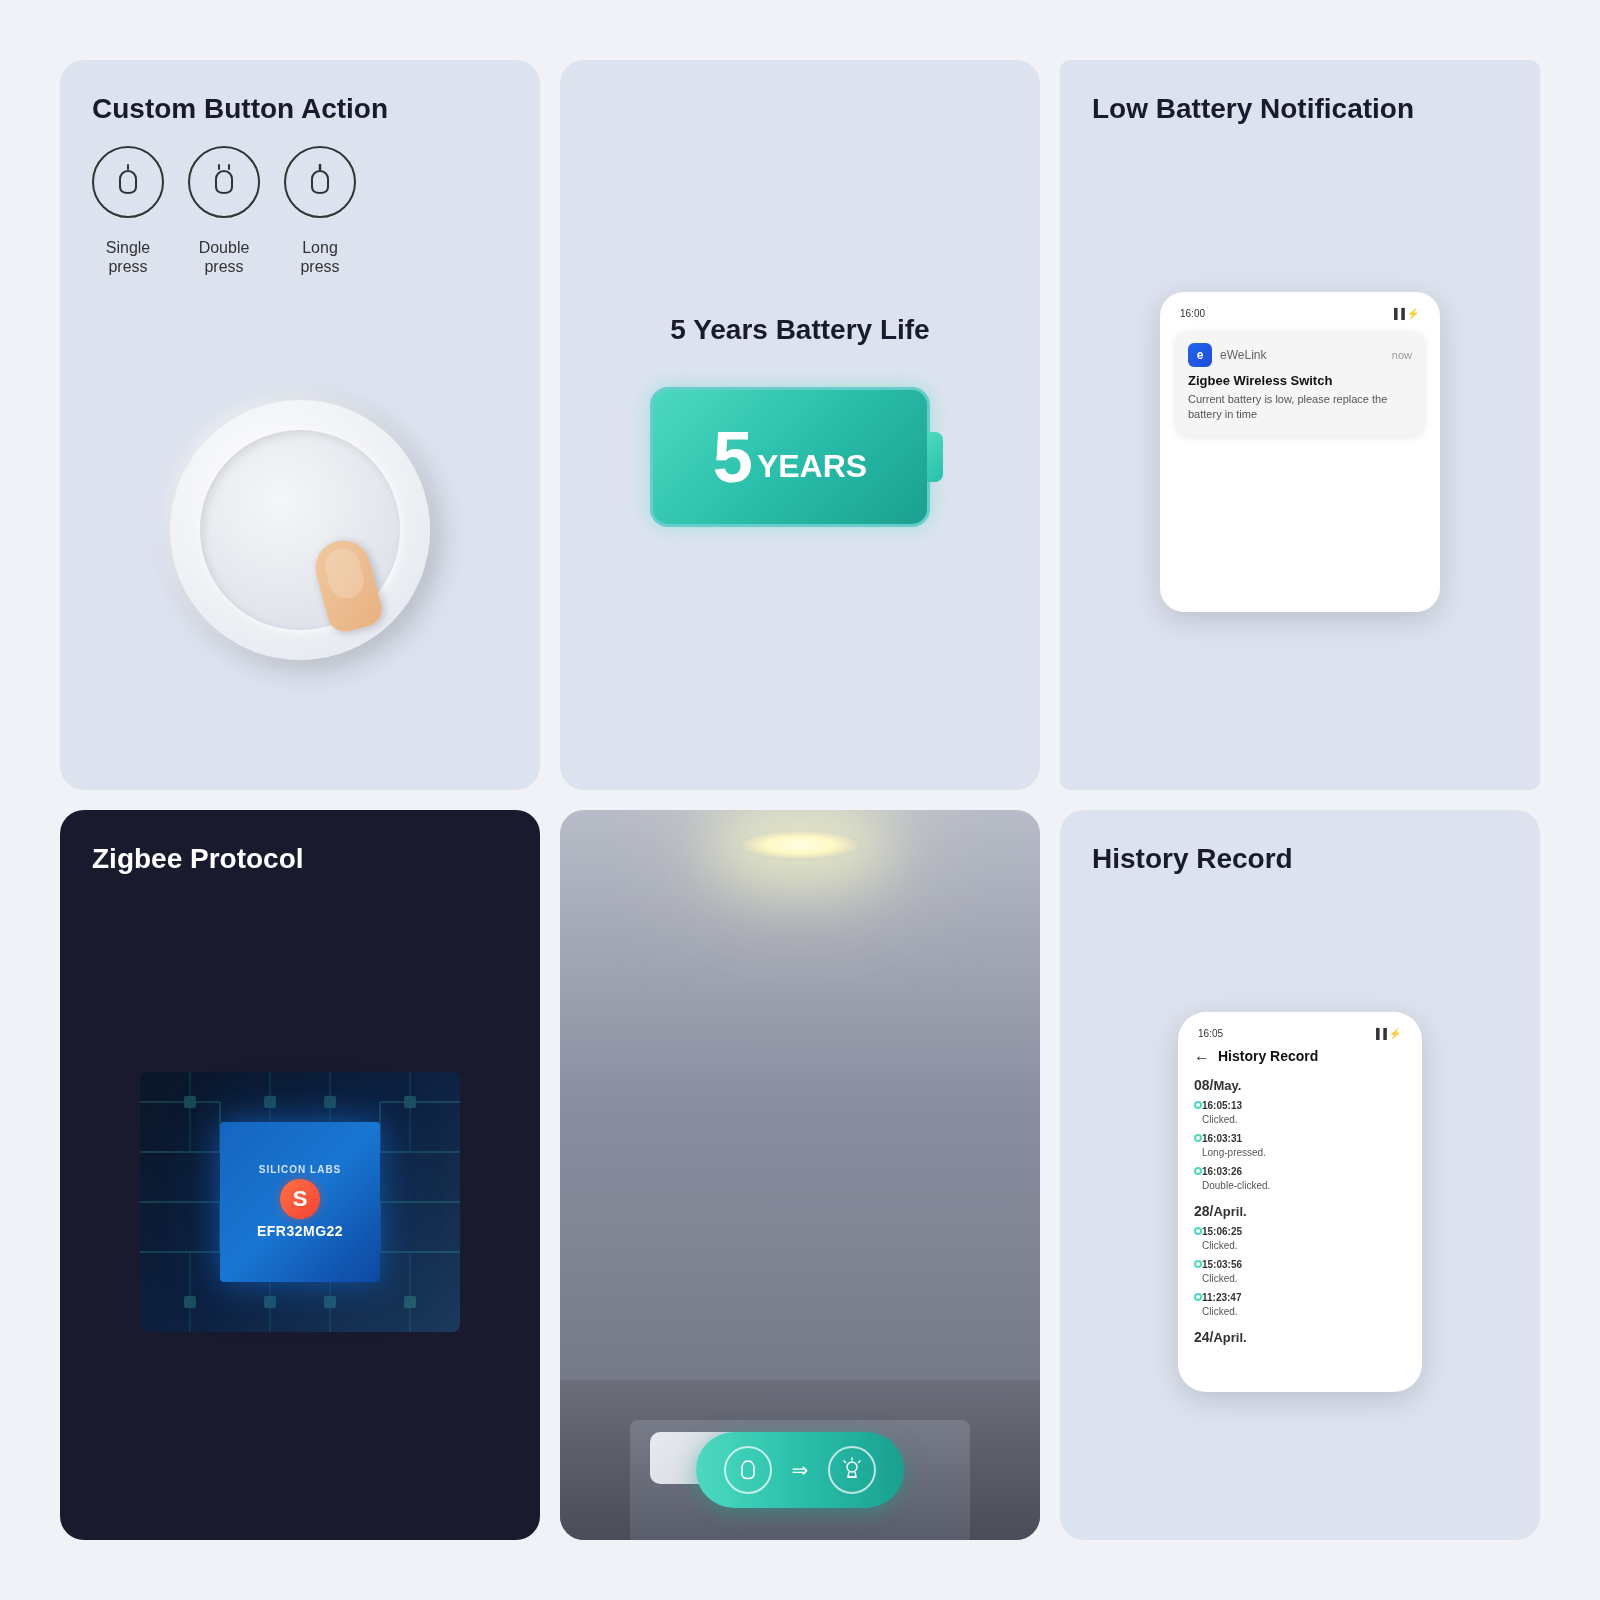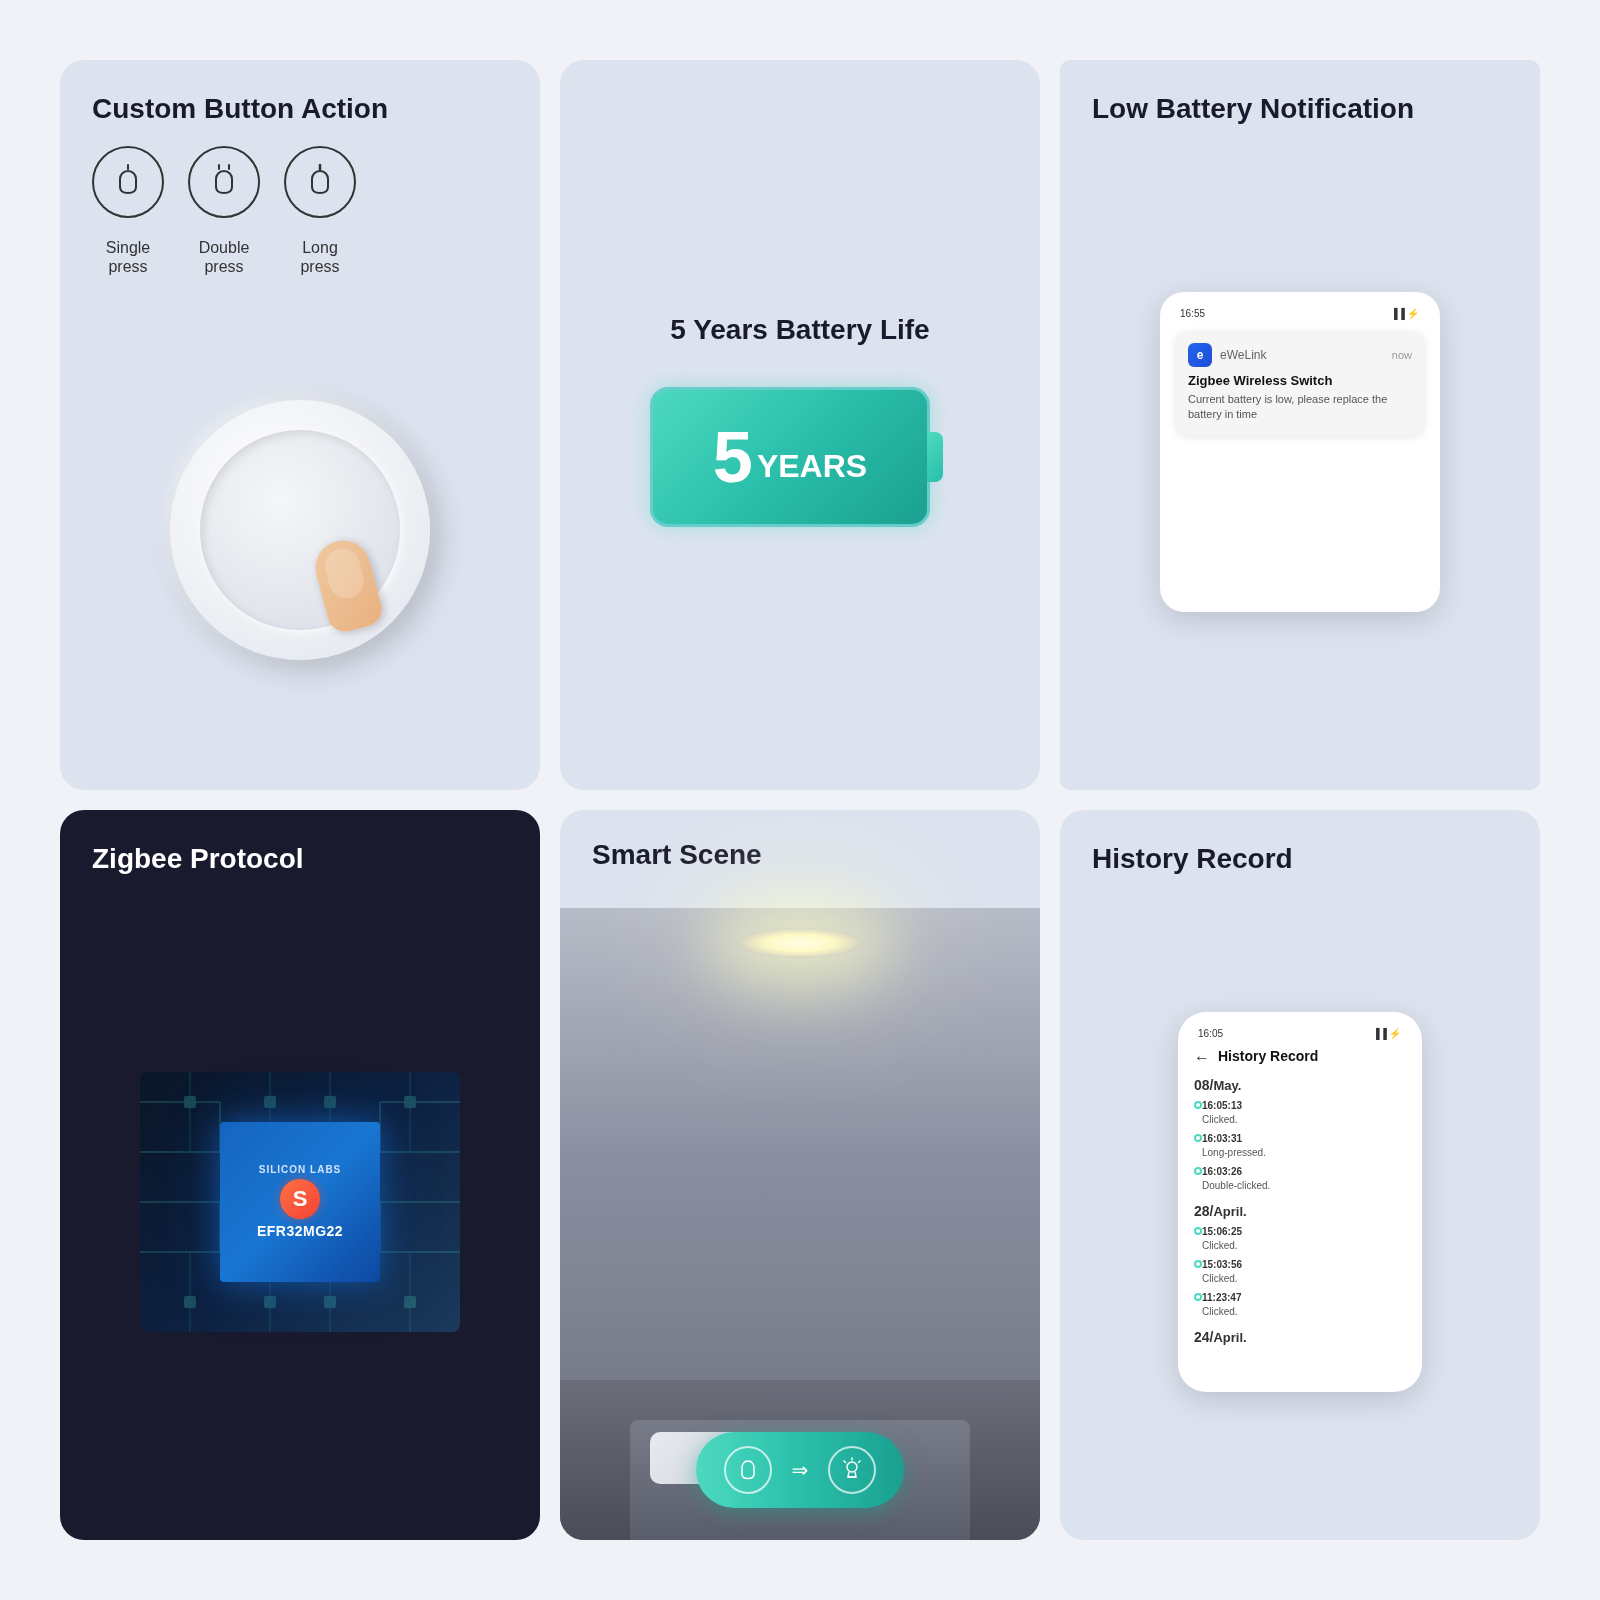--- a/index.html
+++ b/index.html
@@ -543,21 +543,21 @@
       </div>
     </div>
   </div>
 
   <div class="card card-notification">
     <div class="card-title">Low Battery
 Notification</div>
     <div class="phone-mockup">
       <div class="phone-frame">
         <div class="phone-status-bar">
-          <span>16:55</span>
+          <span>16:00</span>
           <span>▐▐ ⚡</span>
         </div>
         <div class="notification-card">
           <div class="notif-header">
             <div class="notif-app-icon">e</div>
             <div class="notif-app-name">eWeLink</div>
             <div class="notif-time">now</div>
           </div>
           <div class="notif-title">Zigbee Wireless Switch</div>
           <div class="notif-body">Current battery is low, please replace the battery in time</div>
@@ -609,21 +609,20 @@
           <div class="chip-s-icon">
             <span>S</span>
           </div>
           <div class="chip-model">EFR32MG22</div>
         </div>
       </div>
     </div>
   </div>
 
   <div class="card card-scene">
-    <div class="scene-header card-title">Smart Scene</div>
     <div class="scene-room-img">
       <div class="ceiling-light"></div>
 
       <div style="position:absolute;bottom:0;left:0;right:0;height:160px;background:linear-gradient(180deg,#6b6e7a,#4a4d58);">
         <div style="position:absolute;bottom:0;left:50%;transform:translateX(-50%);width:340px;height:120px;background:linear-gradient(180deg,#787b88,#5a5d6a);border-radius:8px 8px 0 0;">
           <div style="display:flex;gap:16px;padding:12px 20px;">
             <div style="width:100px;height:52px;background:linear-gradient(135deg,#e8eaef,#d0d4de);border-radius:10px;"></div>
             <div style="width:100px;height:52px;background:linear-gradient(135deg,#e8eaef,#d0d4de);border-radius:10px;"></div>
           </div>
         </div>

